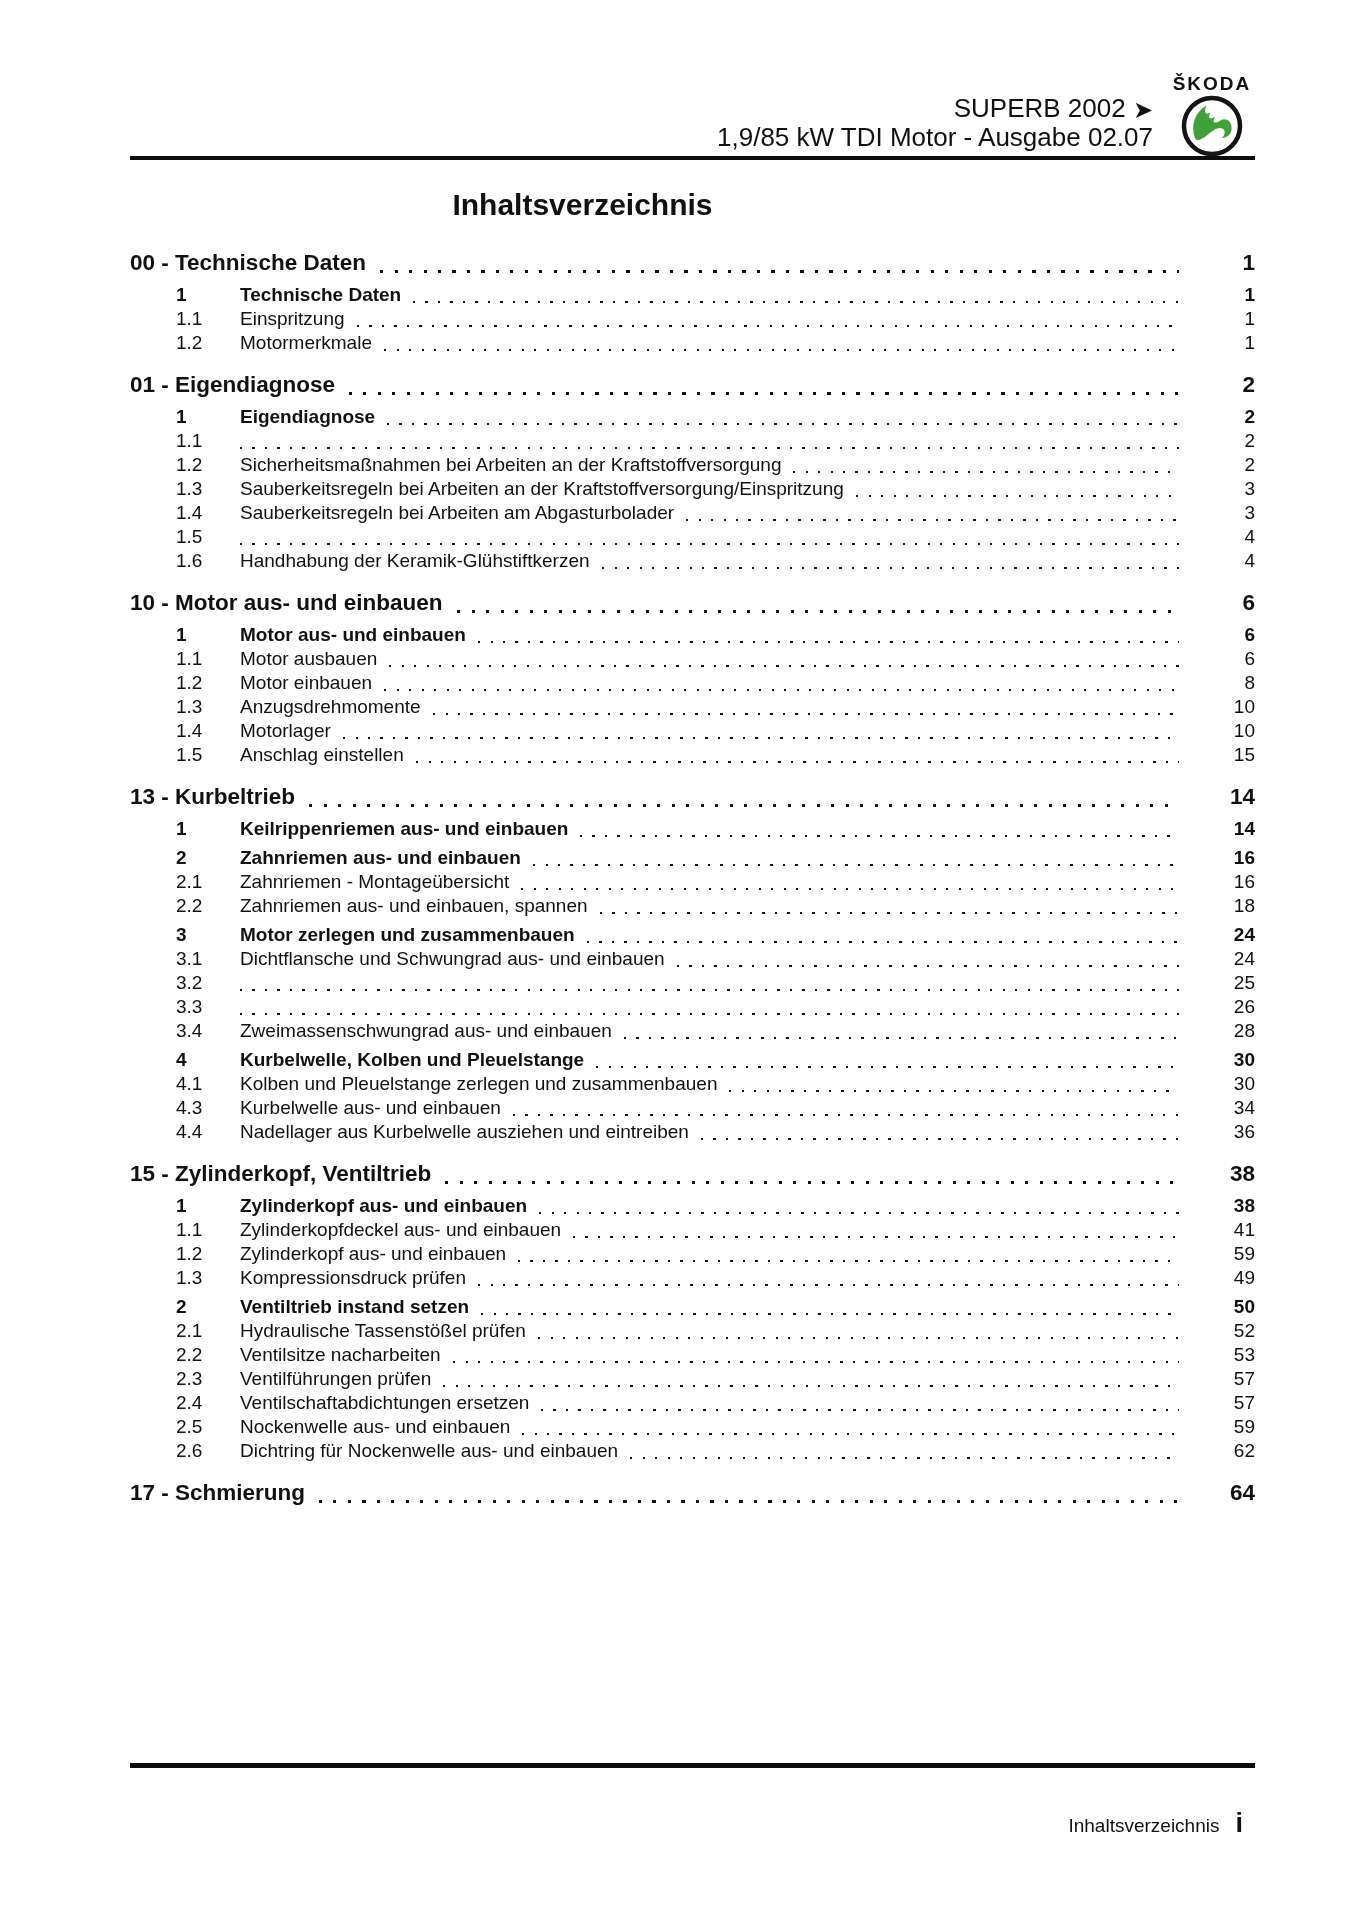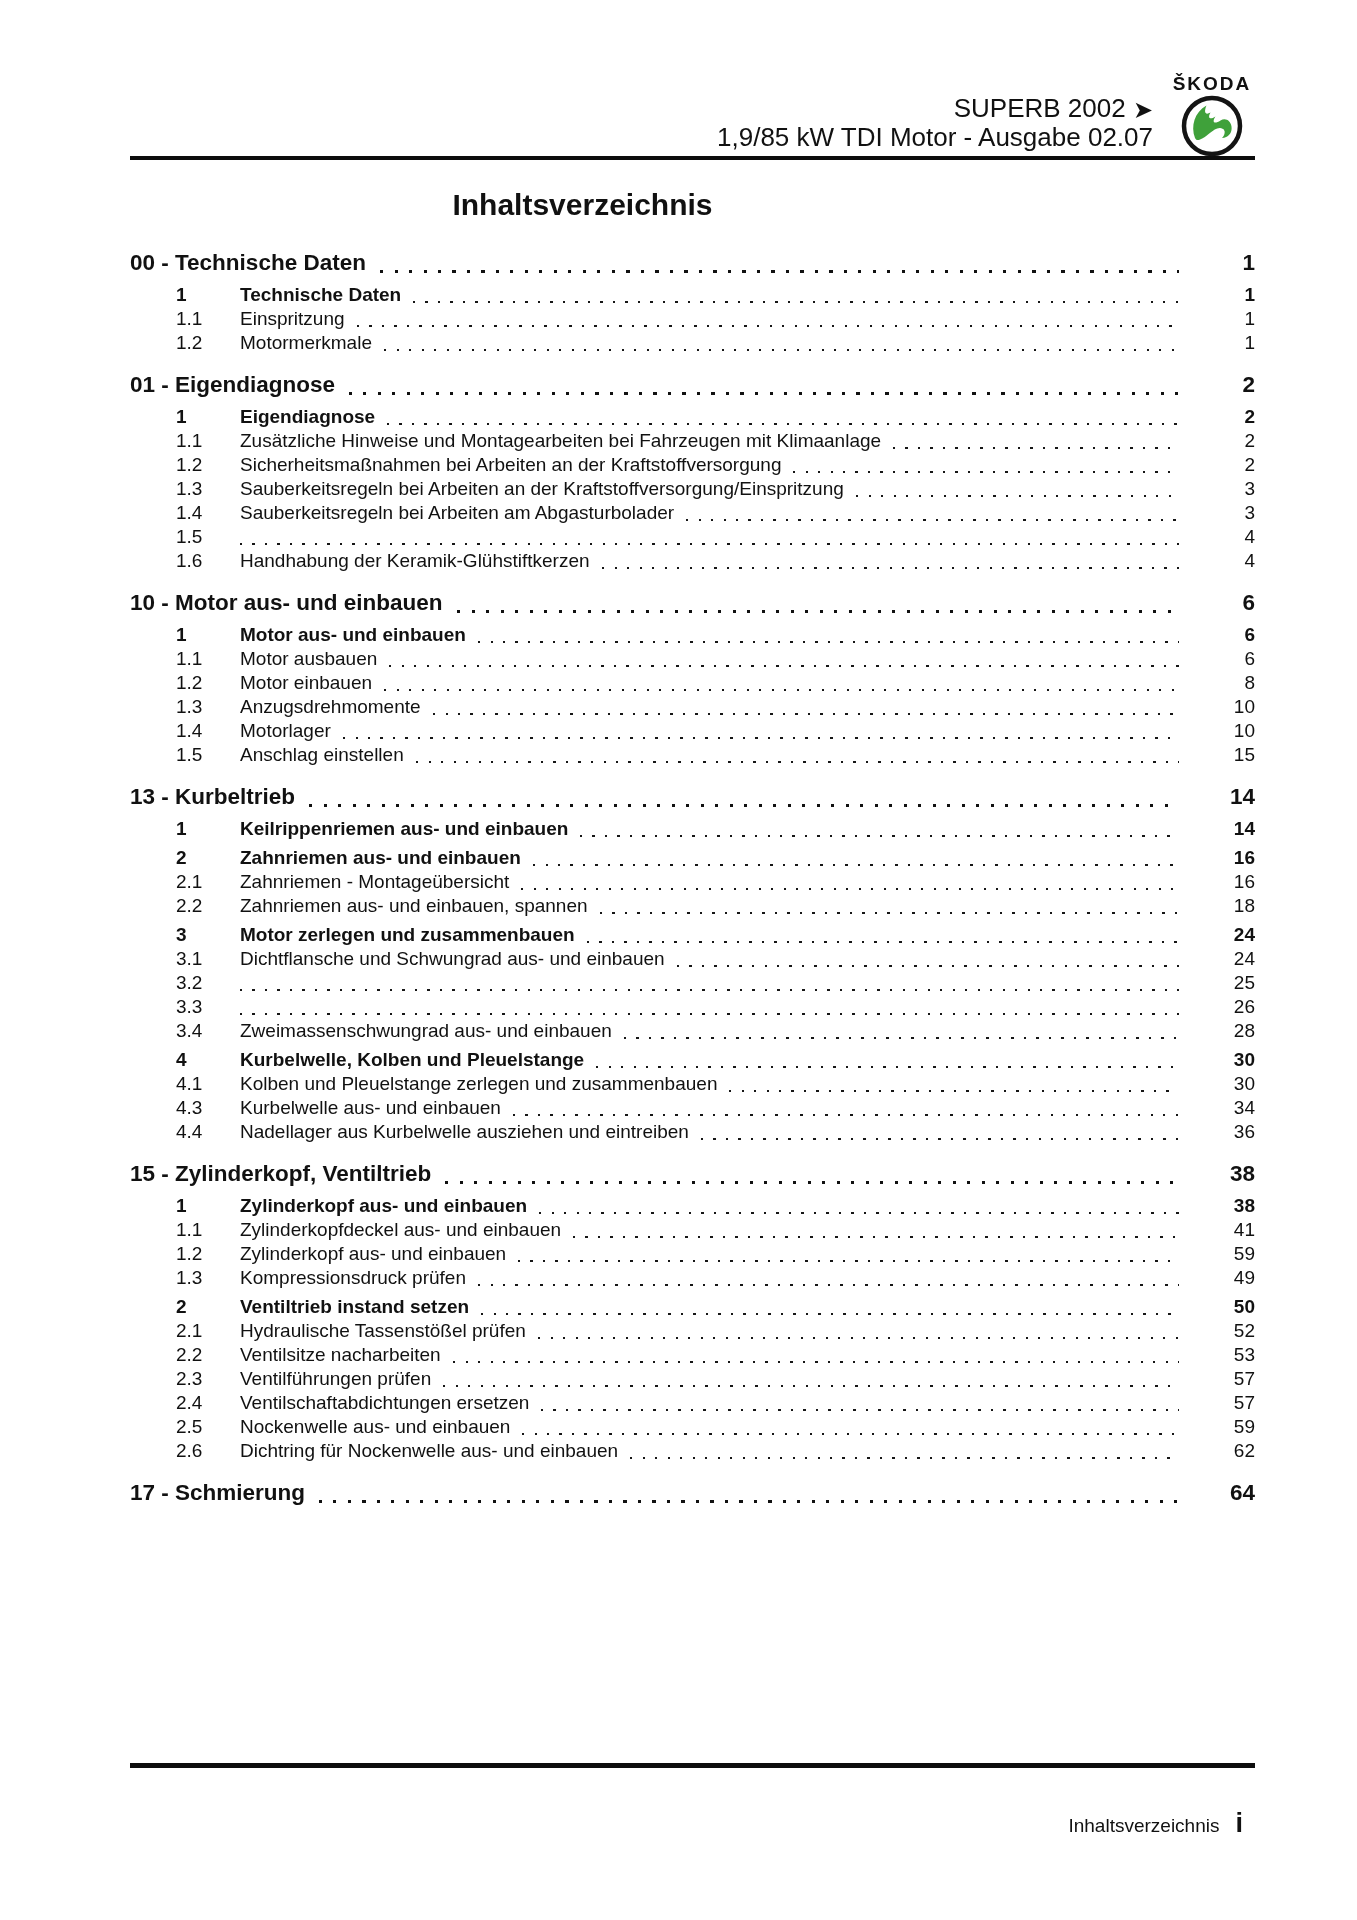--- a/index.html
+++ b/index.html
@@ -144,21 +144,20 @@
           <span class="pageno">2</span>
         </div>
         <div class="row item-row bold">
           <span class="num">1</span>
           <span class="title">Eigendiagnose</span>
           <span class="leader"></span>
           <span class="pageno">2</span>
         </div>
         <div class="row item-row">
           <span class="num">1.1</span>
-          <span class="title">Zusätzliche Hinweise und Montagearbeiten bei Fahrzeugen mit Klimaanlage</span>
           <span class="leader"></span>
           <span class="pageno">2</span>
         </div>
         <div class="row item-row">
           <span class="num">1.2</span>
           <span class="title">Sicherheitsmaßnahmen bei Arbeiten an der Kraftstoffversorgung</span>
           <span class="leader"></span>
           <span class="pageno">2</span>
         </div>
         <div class="row item-row">

